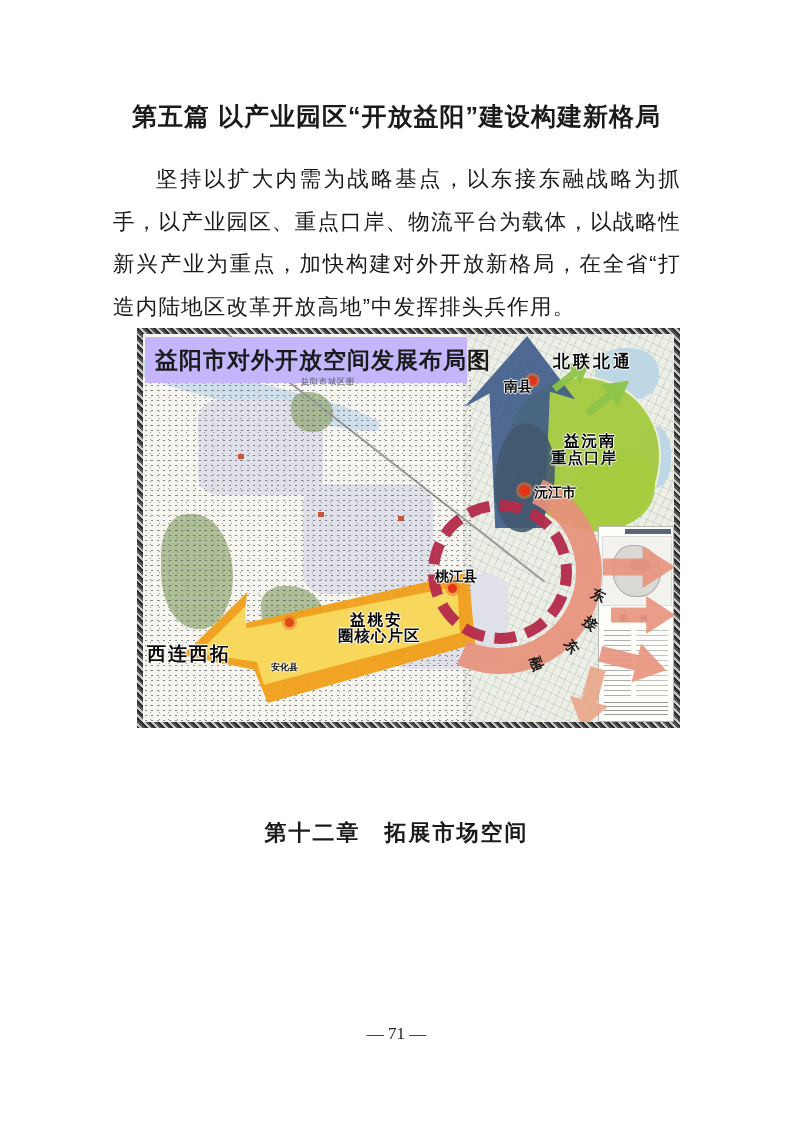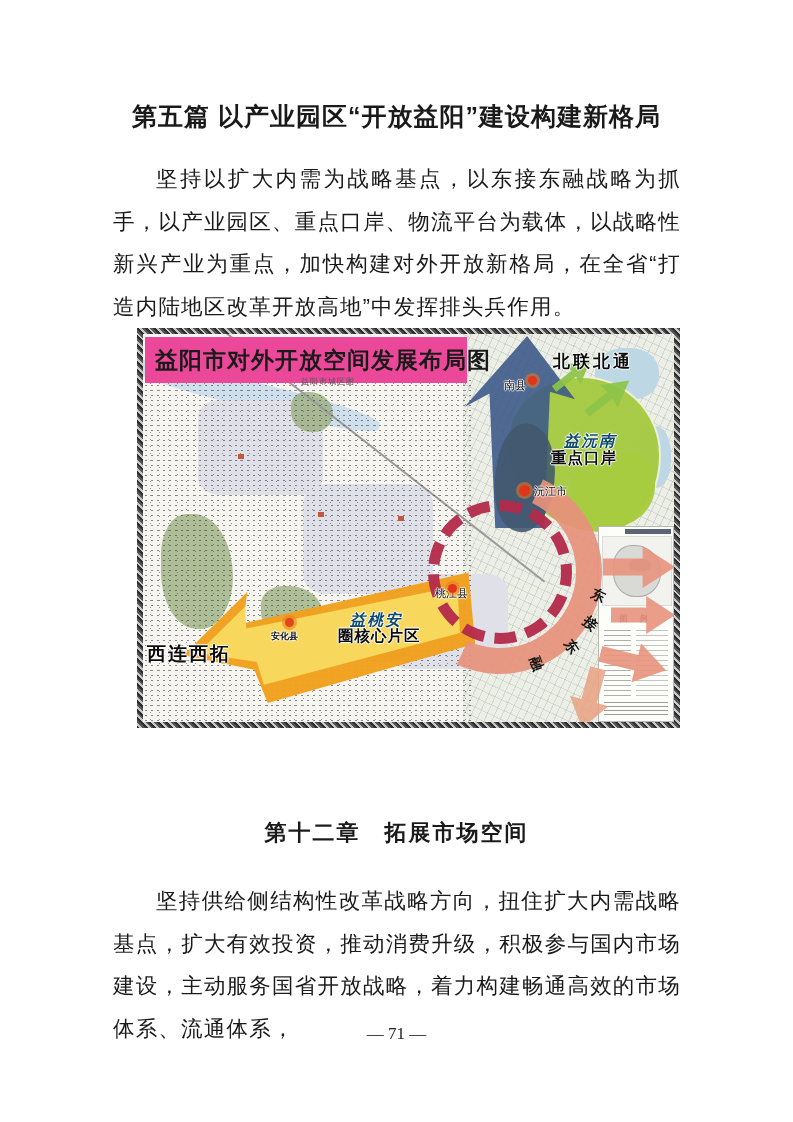--- a/index.html
+++ b/index.html
@@ -47,21 +47,21 @@
   .park{background:#96ab78;opacity:.75;border-radius:35% 55% 45% 50%;}
   .p1{left:18px;top:180px;width:72px;height:115px;}
   .p2{left:118px;top:252px;width:62px;height:52px;}
   .p3{left:148px;top:58px;width:42px;height:40px;}
   .p4{left:210px;top:288px;width:58px;height:40px;}
   .road{left:70px;top:-10px;width:2px;height:420px;background:#9a9a9a;transform:rotate(-52deg);transform-origin:top left;}
   .redmark{width:6px;height:5px;background:#c2593f;}
   .rm1{left:95px;top:120px;} .rm2{left:175px;top:178px;} .rm3{left:255px;top:182px;}
 
   
-  .map-title-band{left:2px;top:3px;width:322px;height:46px;background:#ec4899;
+  .map-title-band{left:2px;top:3px;width:322px;height:46px;background:#c4b5fd;
                   font-size:23px;font-weight:bold;line-height:46px;padding-left:10px;box-sizing:border-box;
                   letter-spacing:1px;white-space:nowrap;}
   .city-inset-label{left:158px;top:42px;font-size:8px;color:#555;letter-spacing:1px;}
 
   
   .lake-blob{left:364px;top:42px;width:150px;height:154px;background:#a6cb40;opacity:.95;
              border:2px solid #edf3d8;border-radius:48% 52% 38% 62% / 42% 50% 50% 58%;}
   .lake-blob2{left:428px;top:118px;width:84px;height:76px;background:#a6cb40;opacity:.95;
               border-radius:50% 40% 55% 45%;}
   
@@ -119,23 +119,23 @@
   .legend-foot{position:absolute;left:5px;top:175px;width:64px;height:14px;
      background:repeating-linear-gradient(to bottom,rgba(90,90,90,.6) 0 1px,transparent 1px 4px);}
 
   
   .dot{width:11px;height:11px;border-radius:50%;background:#e23418;box-shadow:0 0 0 3px rgba(235,120,40,.55);}
   .dot-sm{width:9px;height:9px;}
   .map-label{font-weight:bold;color:#0c0c0c;white-space:nowrap;
              text-shadow:1px 0 1px #fff,-1px 0 1px #fff,0 1px 1px #fff,0 -1px 1px #fff;}
   .lbl-big{font-size:17px;letter-spacing:3px;}
   .lbl-mid{font-size:15.5px;letter-spacing:1px;}
-  .lbl-red{color:#0c4a6e;font-style:italic;}
-  .lbl-place{font-size:11px;font-weight:normal;}
-  .lbl-place-sm{font-size:9px;font-weight:bold;}
+  .lbl-red{color:#000000;}
+  .lbl-place{font-size:14px;font-weight:bold;}
+  .lbl-place-sm{font-size:9px;font-weight:bold;margin-top:31px;}
 </style>
 </head>
 <body>
 
 <div class="page">
 
   <div class="doc-title">第五篇  以产业园区“开放益阳”建设构建新格局</div>
 
   <div class="body-par par1">坚持以扩大内需为战略基点，以东接东融战略为抓手，以产业园区、重点口岸、物流平台为载体，以战略性新兴产业为重点，加快构建对外开放新格局，在全省“打造内陆地区改革开放高地”中发挥排头兵作用。</div>
 
@@ -206,29 +206,28 @@
       <div class="abs map-label lbl-mid" style="left:408px;top:114px;">重点口岸</div>
       <div class="abs map-label lbl-mid lbl-red" style="left:207px;top:276px;letter-spacing:2px;">益桃安</div>
       <div class="abs map-label lbl-mid" style="left:195px;top:292px;">圈核心片区</div>
 
       <div class="abs dot dot-sm" style="left:385px;top:42px;"></div>
       <div class="abs map-label lbl-place" style="left:361px;top:44px;">南县</div>
 
       <div class="abs dot" style="left:376px;top:151px;"></div>
       <div class="abs map-label lbl-place" style="left:391px;top:150px;">沅江市</div>
 
-      <div class="abs map-label lbl-place" style="left:292px;top:234px;margin-top:18px;">桃江县</div>
+      <div class="abs map-label lbl-place" style="left:292px;top:234px;">桃江县</div>
       <div class="abs dot dot-sm" style="left:305px;top:250px;"></div>
 
       <div class="abs dot dot-sm" style="left:142px;top:284px;background:#e04818;"></div>
       <div class="abs map-label lbl-place-sm" style="left:128px;top:296px;">安化县</div>
 
     </div>
   </div>
 
 
   <div class="chapter">第十二章　拓展市场空间</div>
 
-  <div class="body-par par2">坚持供给侧结构性改革战略方向，扭住扩大内需战略基点，扩大有效投资，推动消费升级，积极参与国内市场建设，主动服务国省开放战略，着力构建畅通高效的市场体系、流通体系，</div>
 
   <div class="page-num">— 71 —</div>
 
 </div>
 
 </body></html>

